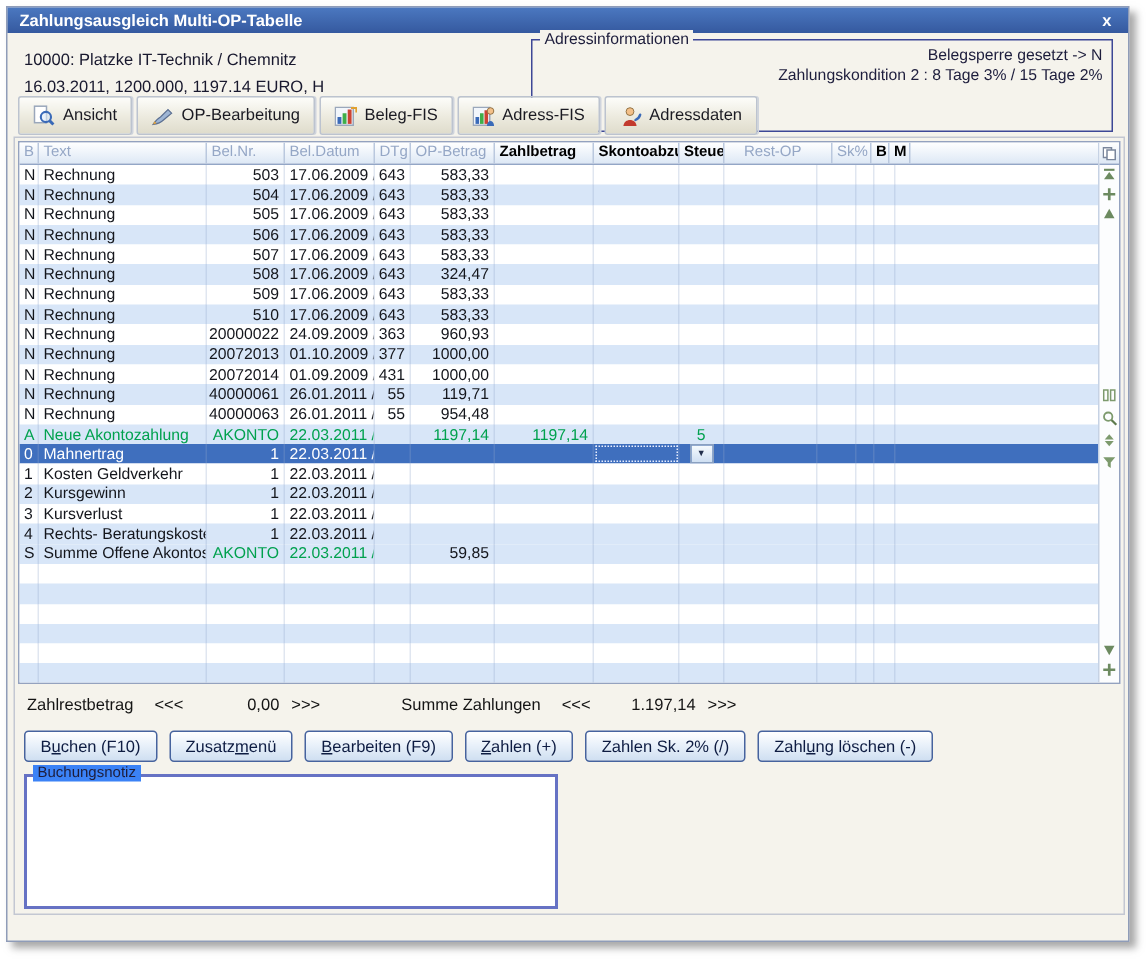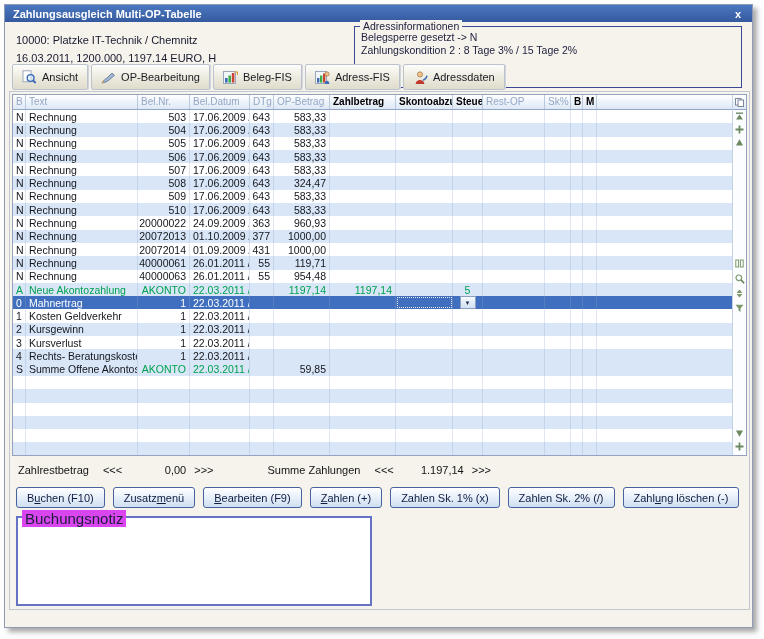--- a/index.html
+++ b/index.html
@@ -8,21 +8,21 @@
   
   .titlebar{height:17px;background:linear-gradient(180deg,#4b78c0,#35599f);display:flex;align-items:center;padding:0 8px;color:#fff;}
   .titlebar .t{font-size:11px;font-weight:bold;flex:1;}
   .titlebar .x{font-size:11px;font-weight:bold;cursor:default;padding:0 3px;}
   .content{position:absolute;left:0;top:17px;right:0;bottom:0;}
   
   .info1{position:absolute;left:11px;top:12px;font-size:11px;color:#18182e;}
   .info2{position:absolute;left:11px;top:30px;font-size:11px;color:#18182e;}
   .addrbox{position:absolute;left:349px;right:10px;top:4px;height:60px;border:1px solid #3d4796;background:#f5f3ec;}
   .addrbox .legend{position:absolute;top:-7px;left:5px;background:#f5f3ec;font-size:10.5px;color:#1d1d3c;padding:0 3px;}
-  .addrbox .lines{padding:4px 6px;font-size:10.5px;color:#1d1d3c;line-height:13px;}
+  .addrbox .lines{padding:4px 6px;font-size:10.5px;color:#1d1d3c;line-height:13px;text-align:right;}
   
   .tabbar{position:absolute;left:7px;top:42px;height:26px;display:flex;align-items:center;gap:3px;}
   .tab{display:flex;align-items:center;gap:5px;height:24px;padding:0 9px;border:1px solid #bcc3cf;border-radius:2px;background:linear-gradient(180deg,#fdfdfa,#eceade 55%,#dfdccc);font-size:11px;color:#1a1a22;box-shadow:1px 0 0 #cfd4dd;}
   .tab svg{display:block;}
   
   .panel{position:absolute;left:4px;top:69px;width:739px;height:517px;border:1px solid #c3c7d2;background:#f5f3ec;}
   
   .grid{position:absolute;left:2px;top:2px;width:733px;height:360px;border:1px solid #94a2bf;background:#fff;display:flex;overflow:hidden;}
   .grid-main{flex:1;display:flex;flex-direction:column;overflow:hidden;}
   .grid-header{display:flex;height:14px;background:linear-gradient(180deg,#ffffff,#dde8f5);border-bottom:1px solid #93a6c6;flex:none;}
@@ -49,21 +49,21 @@
   .sicon svg{display:block;}
   
   .summary{position:absolute;left:8px;top:372px;font-size:11px;color:#141414;display:flex;align-items:center;}
   .summary span{display:inline-block;}
   
   .btnrow{position:absolute;left:6px;top:395px;display:flex;gap:8px;}
   .btn{height:21px;padding:0 10px;border:1px solid #46639e;border-radius:3px;background:linear-gradient(180deg,#ffffff,#e9f1fa 45%,#cfdff1);font-size:11px;color:#0e1c42;display:flex;align-items:center;white-space:nowrap;}
   .btn .k{text-decoration:underline;}
   
   .fsbox{position:absolute;height:86px;top:424px;border:2px solid #6672c4;background:#fff;}
-  .fsbox .legend{position:absolute;top:-8px;left:4px;background:#d946ef;font-size:15px;color:#1d1d3c;padding:0 3px;}
+  .fsbox .legend{position:absolute;top:-8px;left:4px;background:#3b82f6;font-size:10px;color:#1d1d3c;padding:0 3px;}
   .fs-left{left:6px;width:352px;}
   .fs-right{left:368px;width:364px;}
   .notearea{position:absolute;inset:0;}
 </style>
 </head>
 <body>
 
 <div class="window">
   <div class="titlebar">
     <span class="t">Zahlungsausgleich Multi-OP-Tabelle</span>
@@ -146,21 +146,21 @@
           <div class="grid-header">
               <div class="h-cell" style="width: 13px;">B</div>
               <div class="h-cell" style="width: 112px;">Text</div>
               <div class="h-cell" style="width: 52px;">Bel.Nr.</div>
               <div class="h-cell" style="width: 60px;">Bel.Datum</div>
               <div class="h-cell" style="width: 24px;">DTg</div>
               <div class="h-cell" style="width: 56px;">OP-Betrag</div>
               <div class="h-cell bold" style="width: 66px;">Zahlbetrag</div>
               <div class="h-cell bold" style="width: 57px;">Skontoabzug</div>
               <div class="h-cell bold" style="width: 30px;">Steue</div>
-              <div class="h-cell" style="width: 62px;">Rest-OP</div>
+              <div class="h-cell" style="width: 62px; margin-left: 10px;">Rest-OP</div>
               <div class="h-cell" style="width: 26px;">Sk%</div>
               <div class="h-cell bold" style="width: 12px;">B</div>
               <div class="h-cell bold" style="width: 14px;">M</div>
               <div class="h-cell fill"></div>
             </div>
           <div>
               <div class="grid-row stripe-w">
                 <div class="g-cell l c-b" style="width: 13px;">N</div>
                 <div class="g-cell l c-text" style="width: 112px;">Rechnung</div>
                 <div class="g-cell r c-belnr" style="width: 52px;">503</div>
@@ -671,25 +671,20 @@
             <span></span>
             <span class="k">B</span>
             <span>earbeiten (F9)</span>
           </button>
         <button class="btn">
             <span></span>
             <span class="k">Z</span>
             <span>ahlen (+)</span>
           </button>
         <button class="btn">
-            <span>Zahlen Sk. 1% (x)</span>
-            <span class="k"></span>
-            <span></span>
-          </button>
-        <button class="btn">
             <span>Zahlen Sk. 2% (/)</span>
             <span class="k"></span>
             <span></span>
           </button>
         <button class="btn">
             <span>Zahl</span>
             <span class="k">u</span>
             <span>ng löschen (-)</span>
           </button>
       </div>

